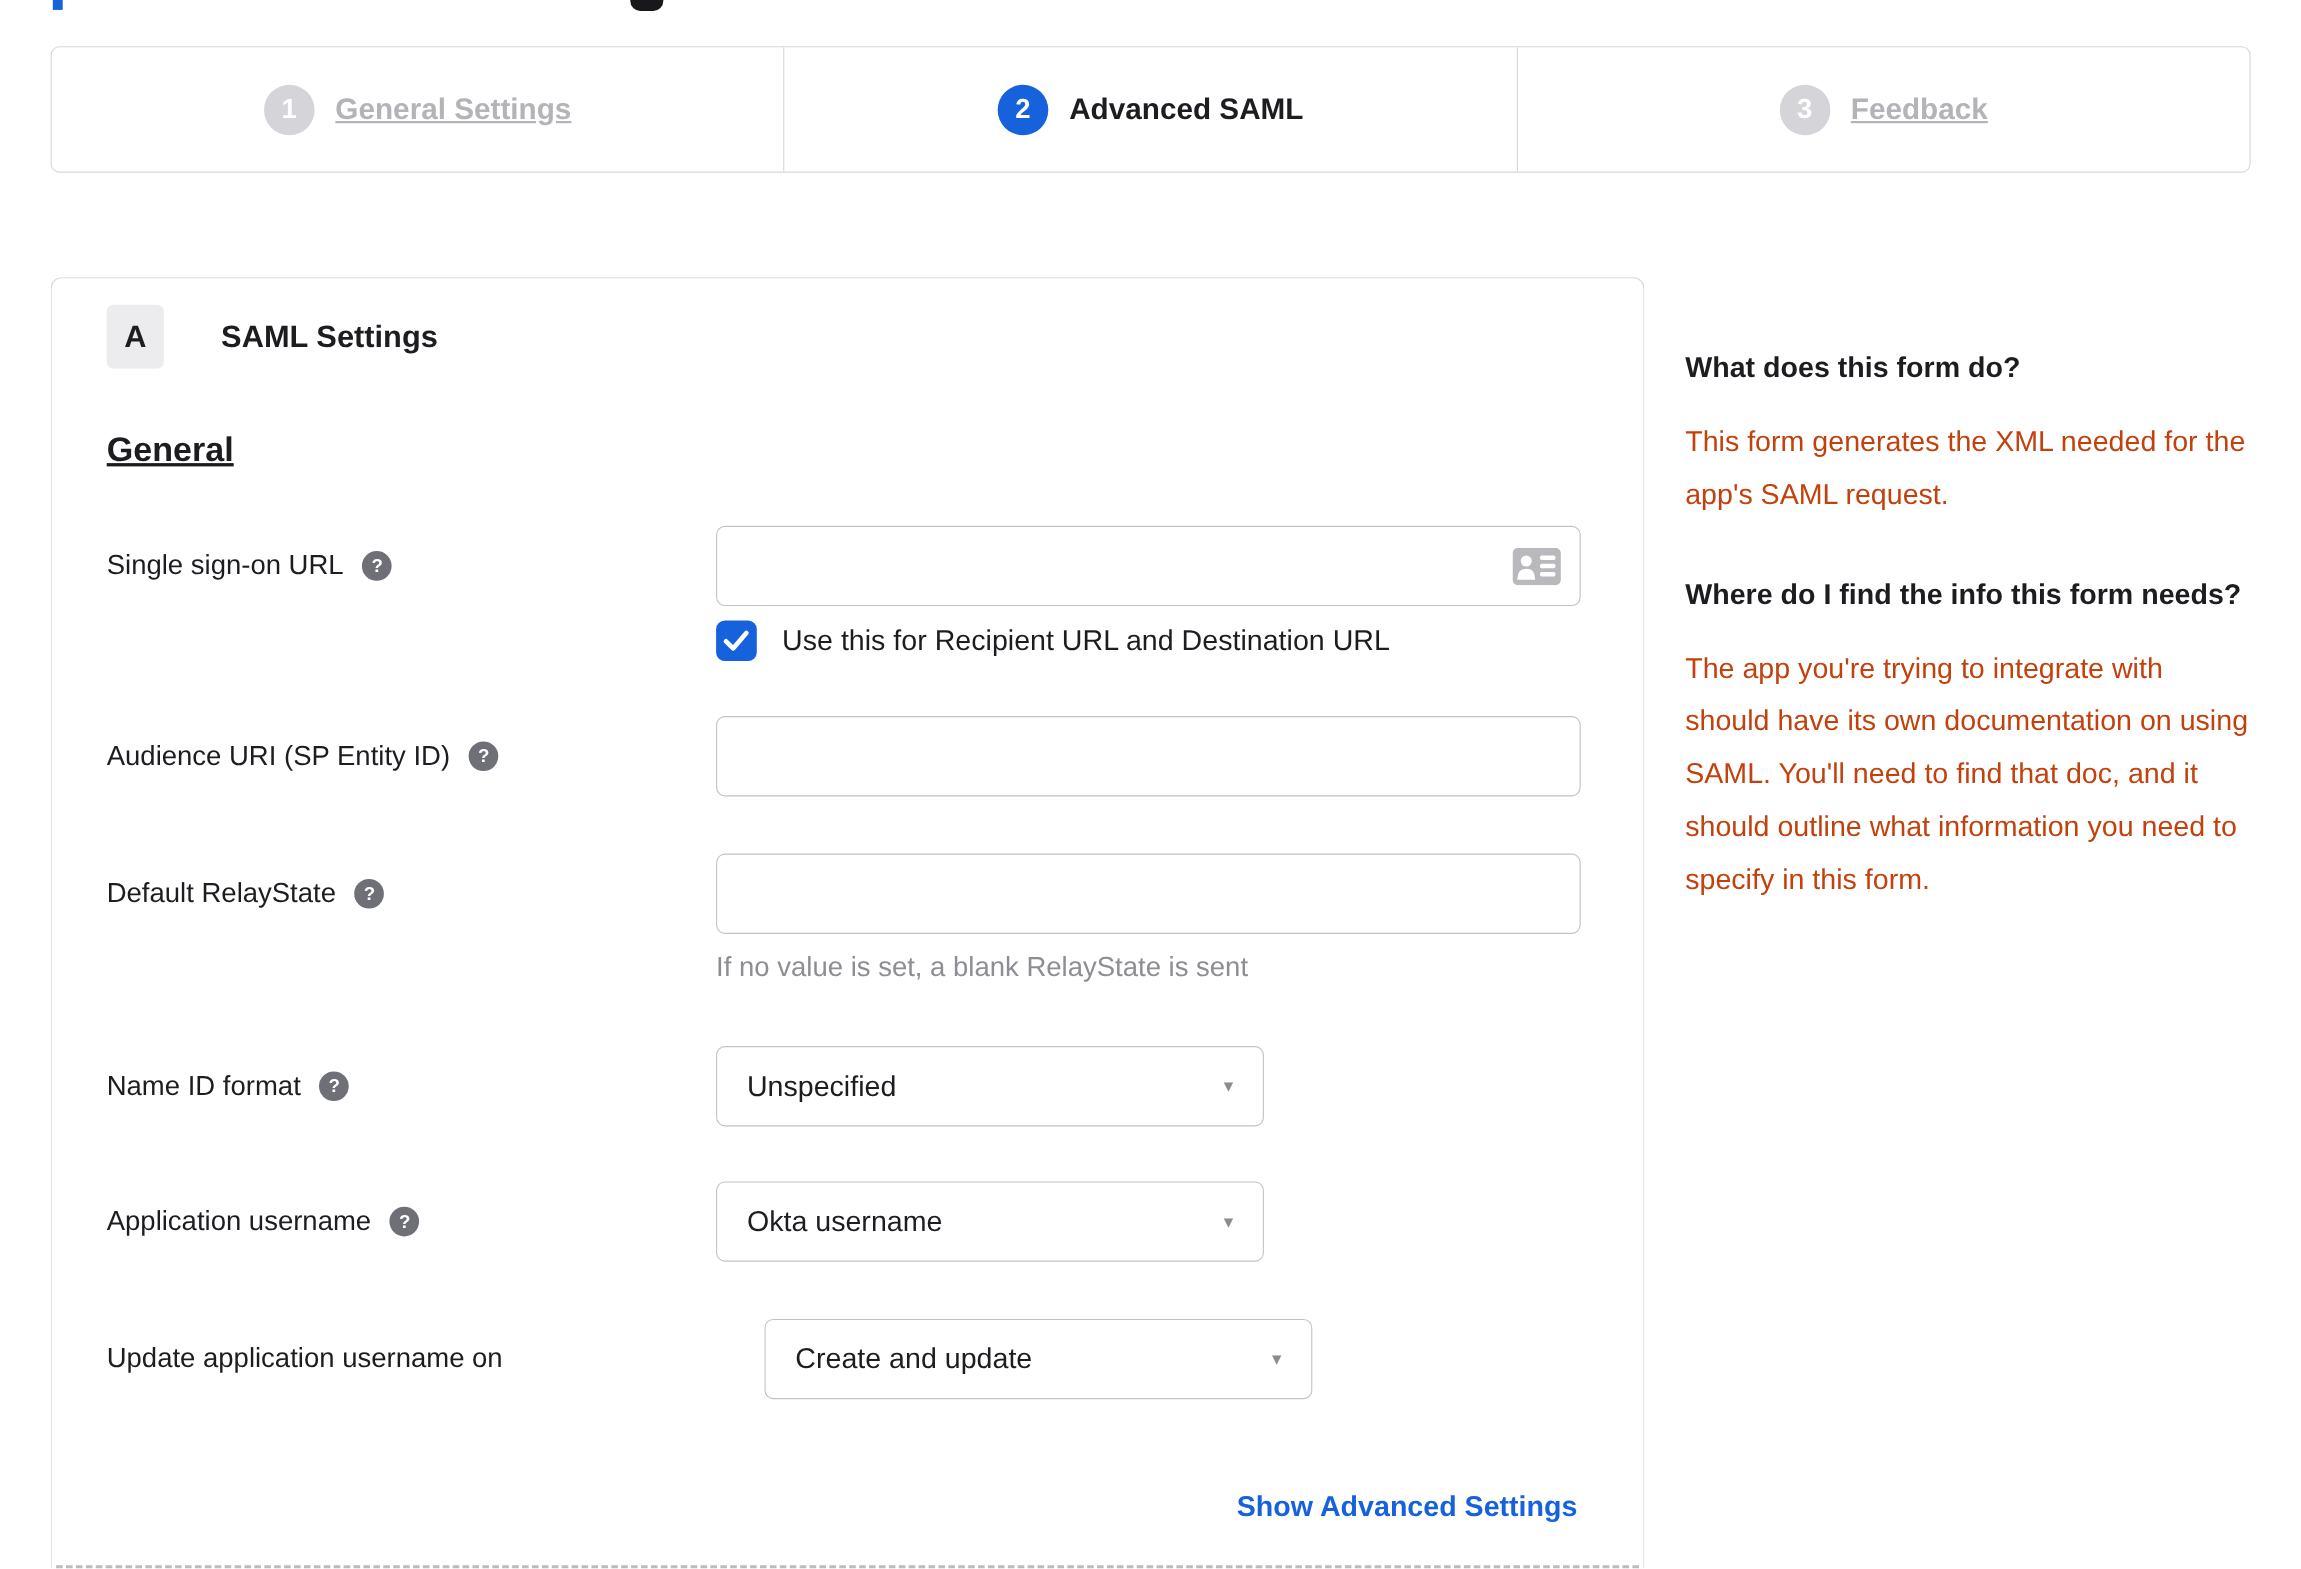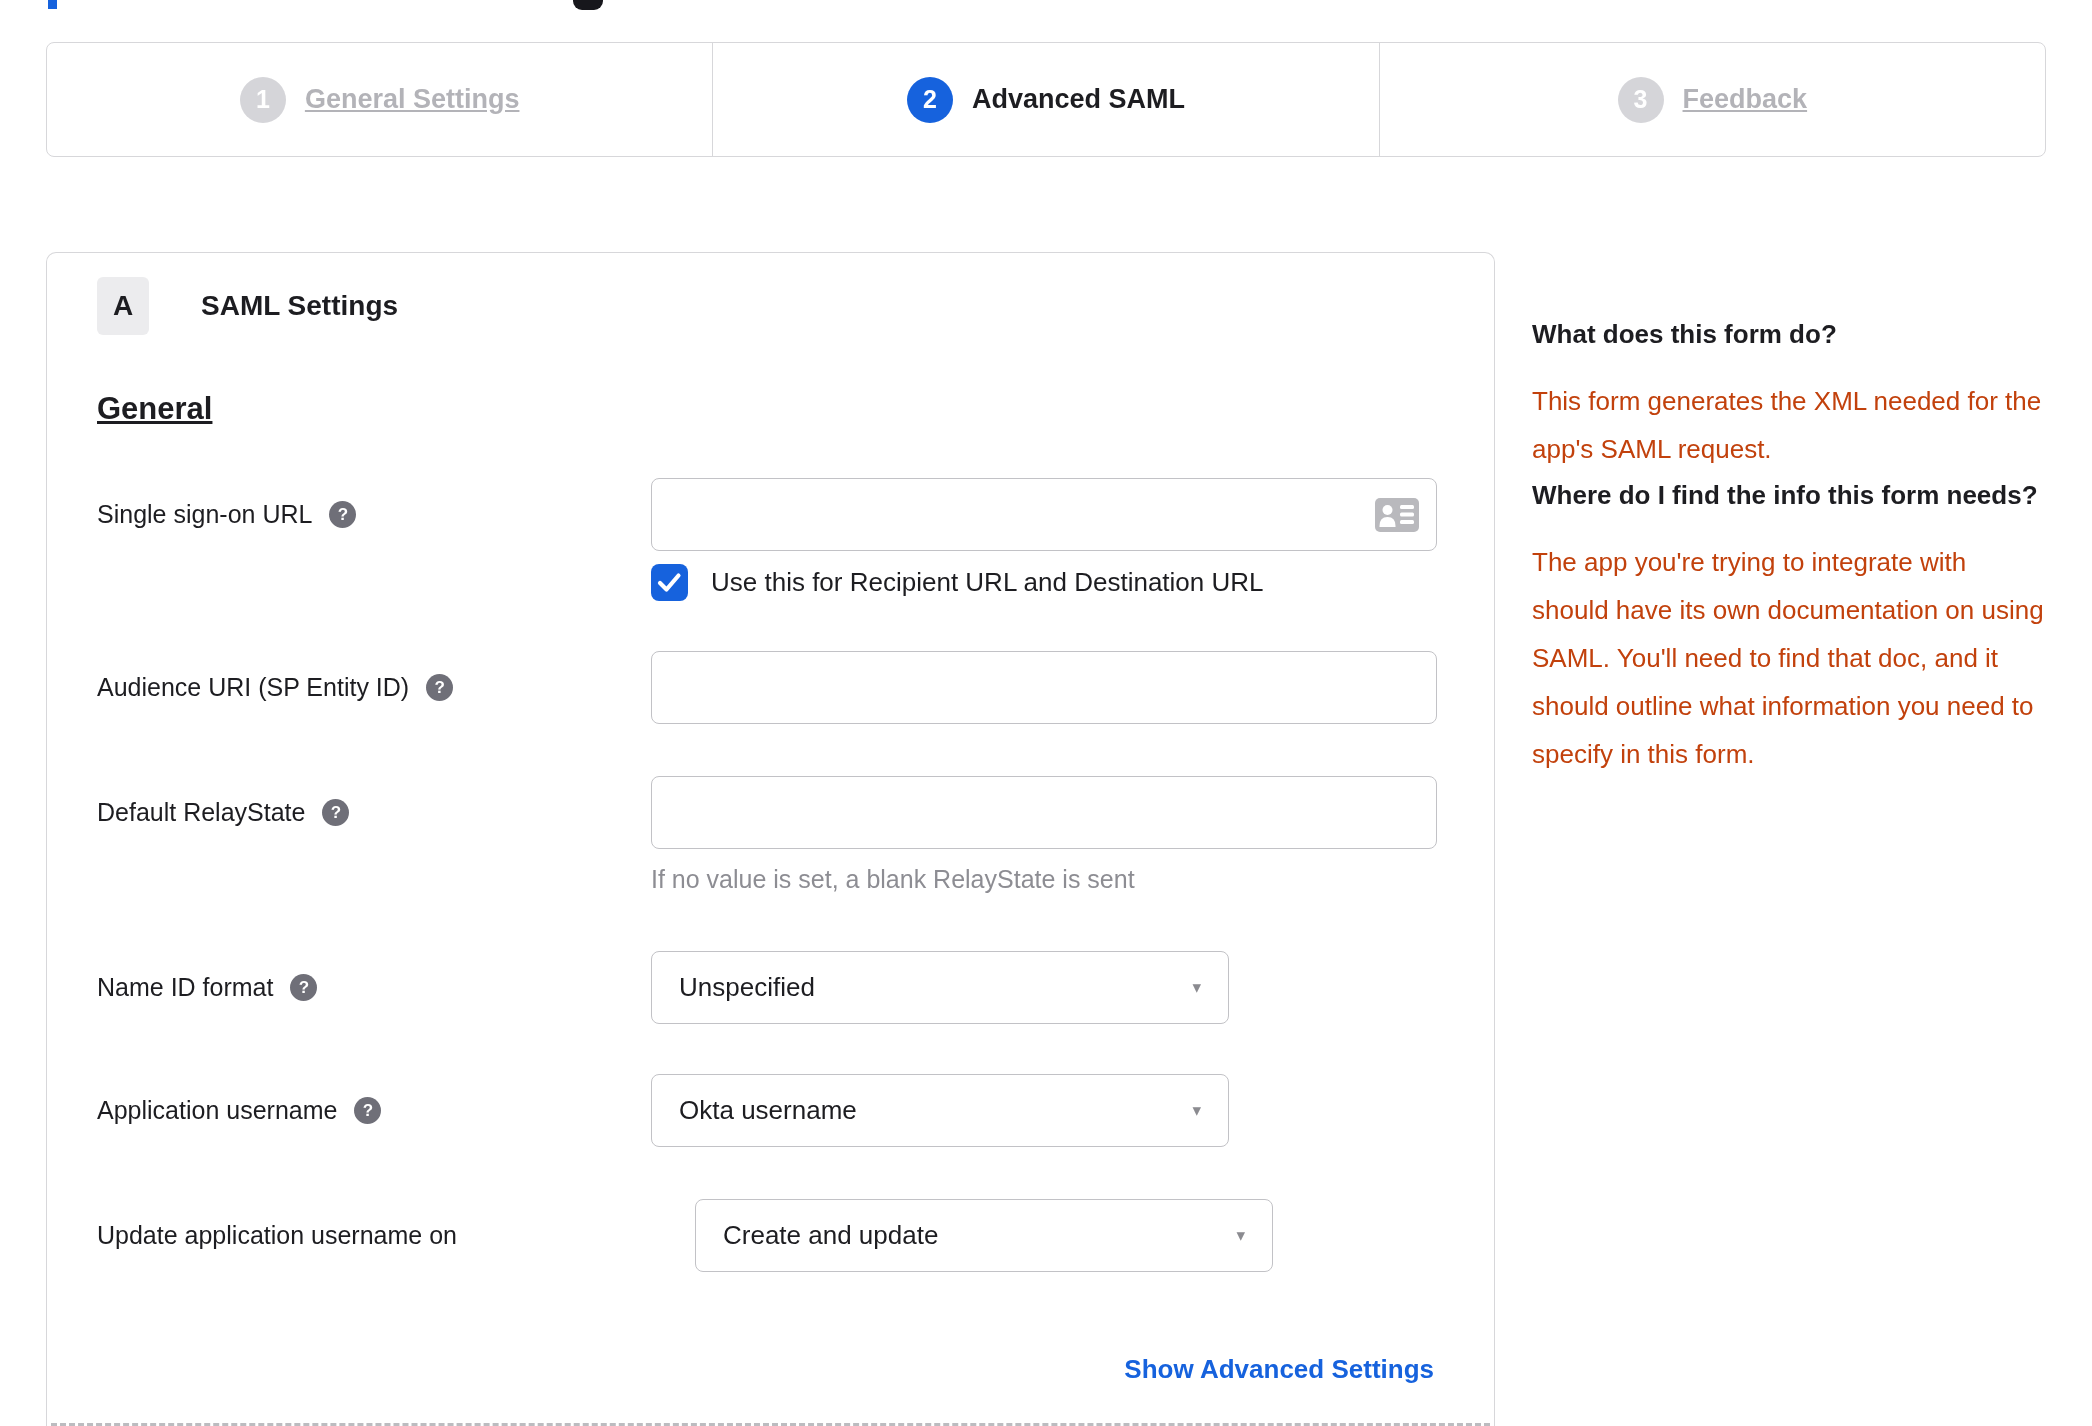--- a/index.html
+++ b/index.html
@@ -118,21 +118,21 @@
   .checkbox {
     width: 37px; height: 37px; flex: 0 0 37px;
     background: #1662dd; border-radius: 8px;
     display: flex; align-items: center; justify-content: center;
   }
   .checkbox-label { font-size: 26px; color: #1d1d21; }
 
   .hint-text { margin-top: 16px; font-size: 25px; color: #8d8d93; }
 
   .select-control {
-    width: 578px; height: 73px;
+    width: 498px; height: 73px;
     border: 1px solid #c2c2c6; border-radius: 8px;
     background: #fff;
     display: flex; align-items: center; justify-content: space-between;
     padding: 0 27px;
     font-size: 26px; color: #1d1d21;
     cursor: pointer;
   }
   .select-caret { font-size: 17px; color: #8b8b90; }
 
   .mt-row1 { margin-top: 51px; }
@@ -152,21 +152,21 @@
   .sidebar {
     position: absolute; left: 1532px; top: 312px; width: 516px;
   }
   .sidebar-heading {
     font-size: 26px; font-weight: bold; color: #1d1d21; line-height: 45px;
   }
   .sidebar-paragraph {
     margin-top: 20px;
     font-size: 26px; color: #c2410c; line-height: 48px;
   }
-  .sidebar-section2 { }
+  .sidebar-section2 { margin-top: 45px; }
 </style>
 </head>
 <body>
 
 <div class="artifact-blue"></div>
 <div class="artifact-dark"></div>
 
 <div class="stepper">
   <div class="step inactive">
     <span class="step-circle">1</span>

